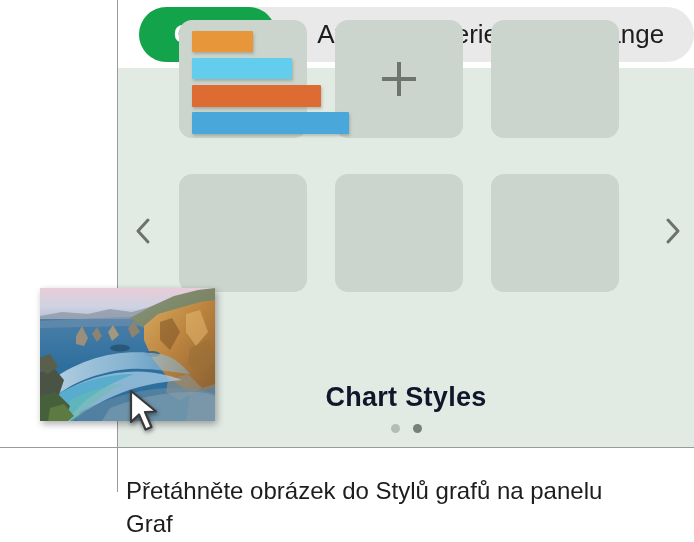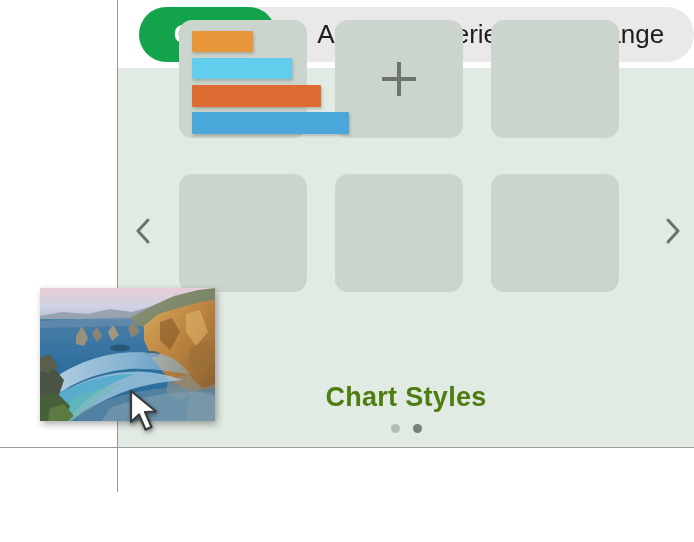--- a/index.html
+++ b/index.html
@@ -212,21 +212,21 @@
         <div class="mbar" id="mbar3" style="width: 157px; background: rgb(74, 167, 218);"></div>
       </div>
 
       <div id="plus">
         <svg width="46" height="46" viewBox="0 0 46 46" aria-hidden="true">
           <path d="M23 6 V40 M6 23 H40" fill="none" stroke="#6d756e" stroke-width="4" stroke-linecap="butt"></path>
         </svg>
       </div>
     </div>
 
-    <div id="panel-title" style="color: #4d7c0f;">Chart Styles</div>
+    <div id="panel-title" style="color: #0f172a;">Chart Styles</div>
 
     <div id="dots">
       <span class="dot inactive" style="background: rgb(179, 189, 181);"></span>
       <span class="dot active" style="background: rgb(119, 129, 122);"></span>
     </div>
   </div>
 
   <div id="drag-thumb">
     <svg id="photo" viewBox="0 0 175 133" preserveAspectRatio="none" aria-hidden="true">
       <defs>
@@ -296,14 +296,15 @@
       <path d="M0 70 L10 66 L18 78 L8 86 L0 82 Z" fill="#5a5f4c"></path>
     </svg>
   </div>
 
   <div id="cursor">
     <svg width="34" height="44" viewBox="0 0 34 44" aria-hidden="true">
       <path d="M3 2 L3 33 L11 25.5 L17.5 40.5 L23.5 38 L17 23 L28 22.5 Z" fill="#ffffff" stroke="#3a3a3a" stroke-width="2.2" stroke-linejoin="round"></path>
     </svg>
   </div>
 
+  <div id="caption">Přetáhněte obrázek do Stylů grafů na panelu Graf</div>
 
 </div>
 
 </body></html>

